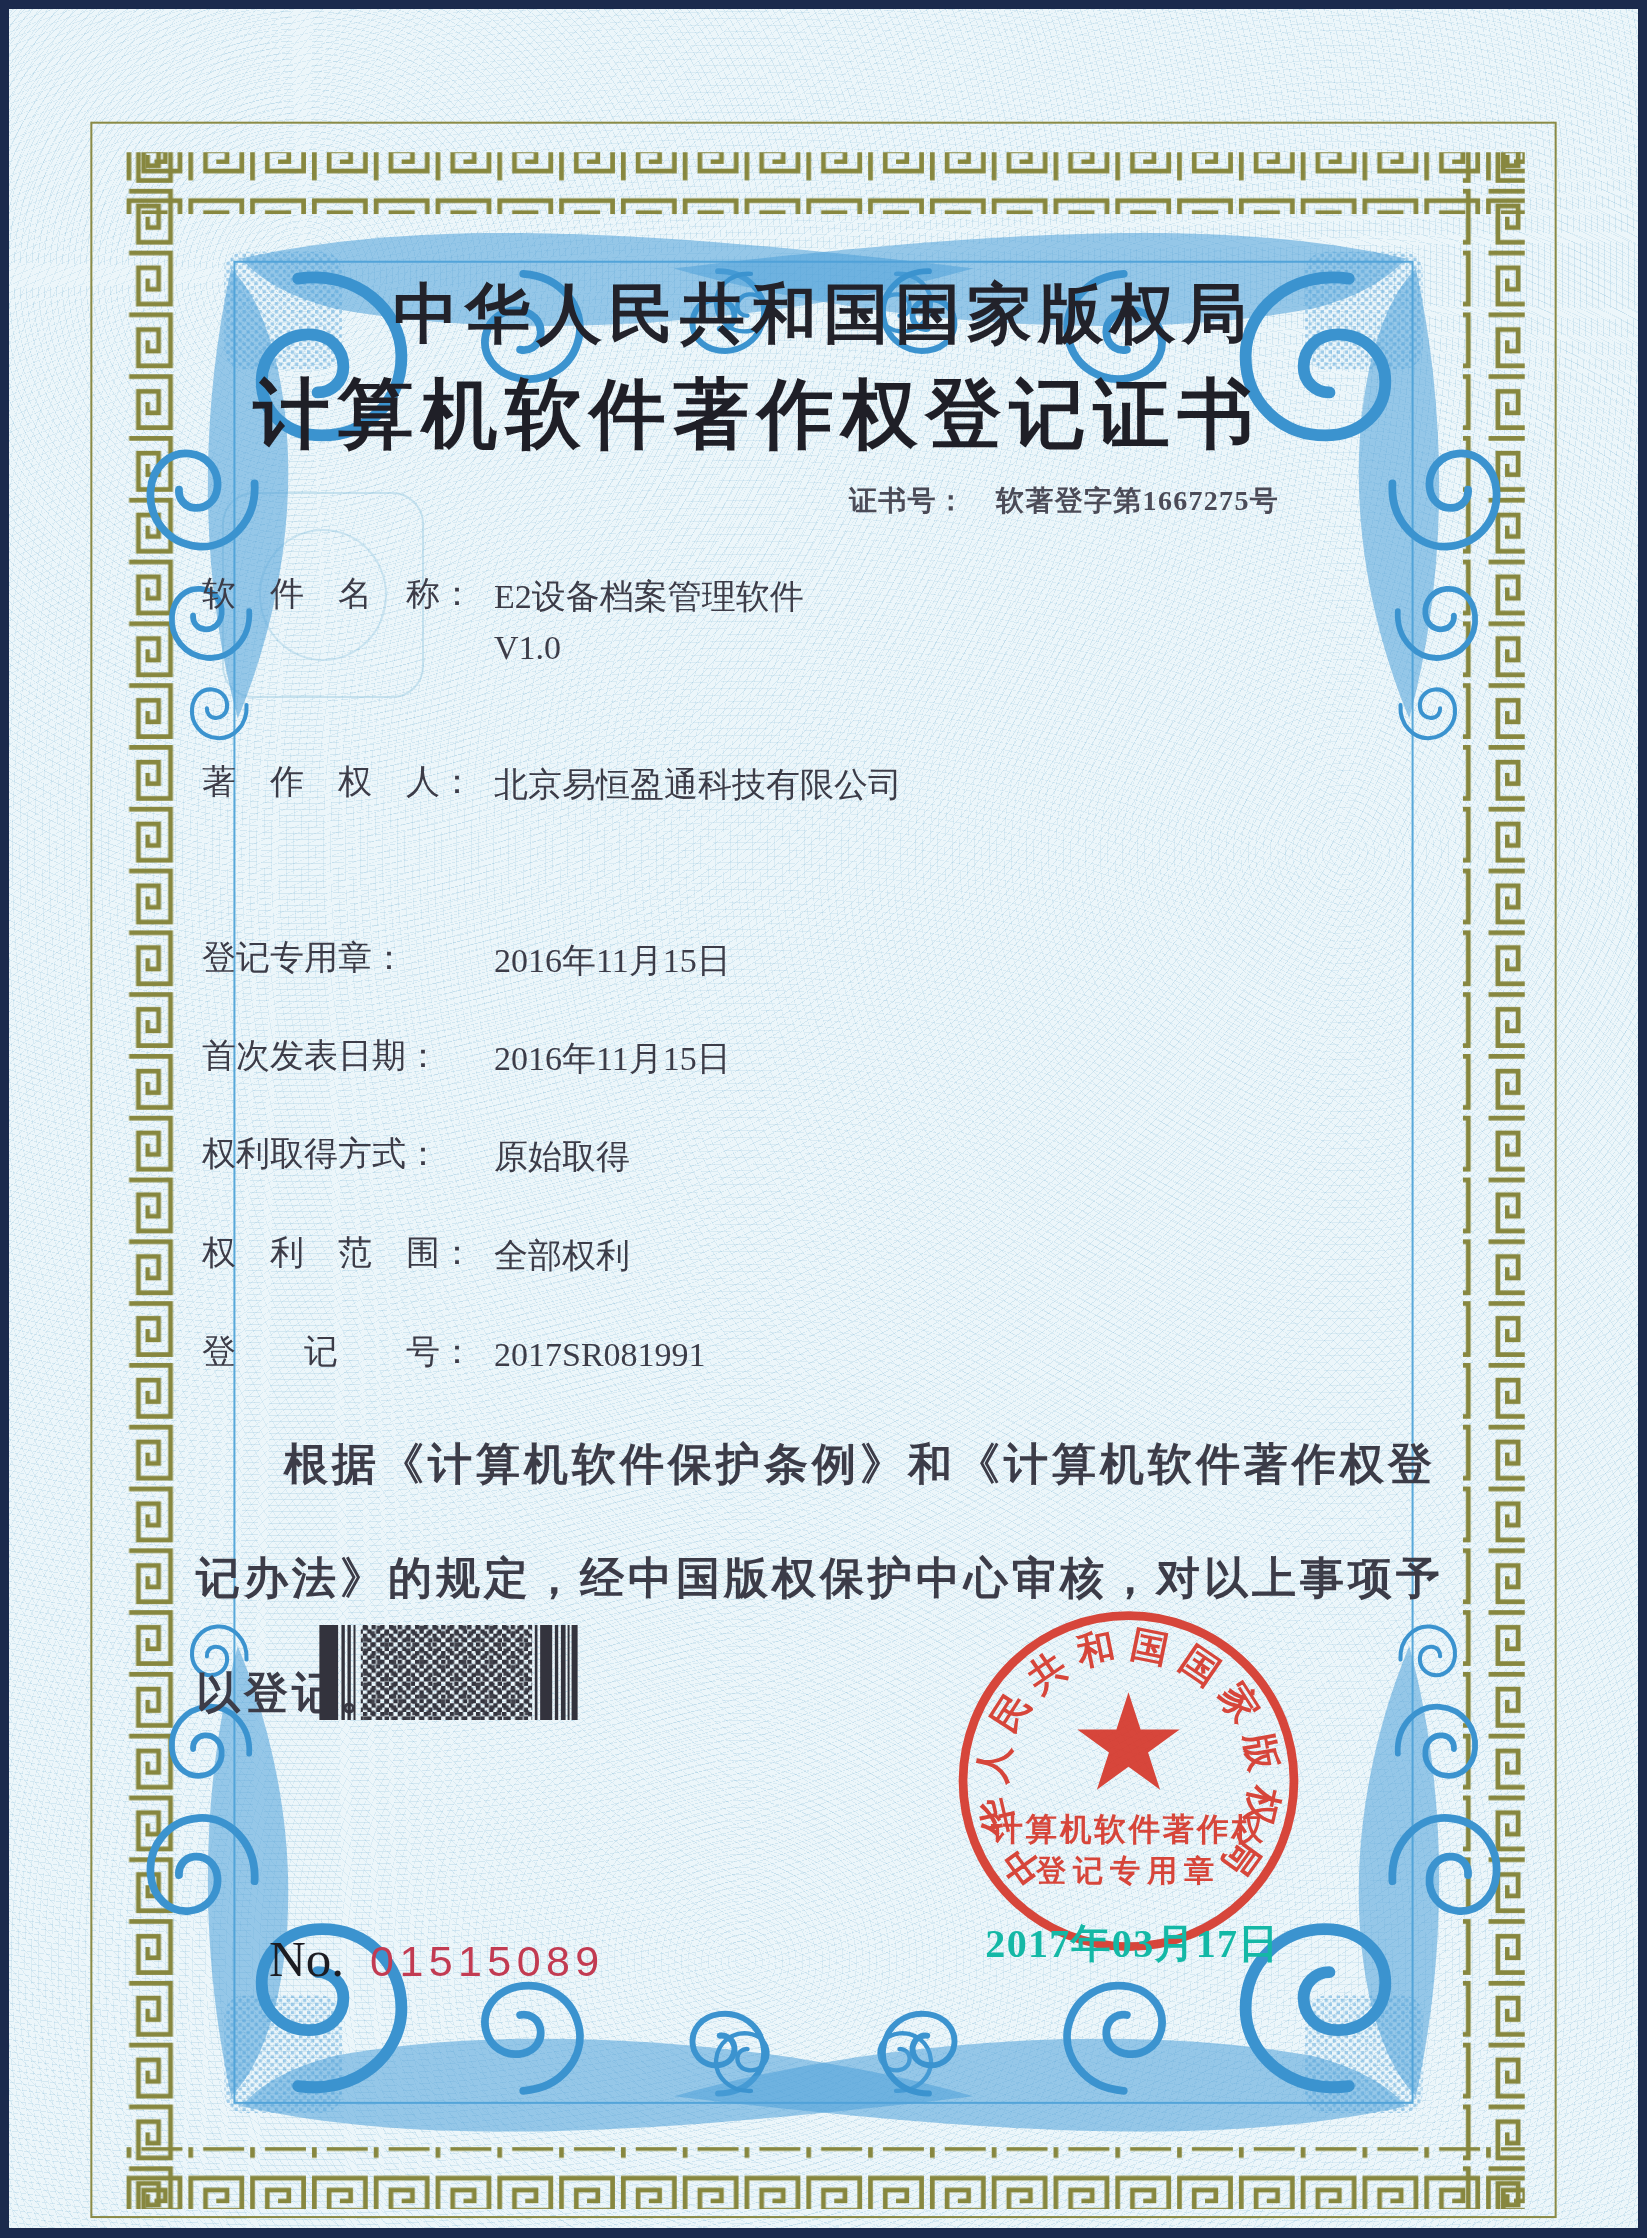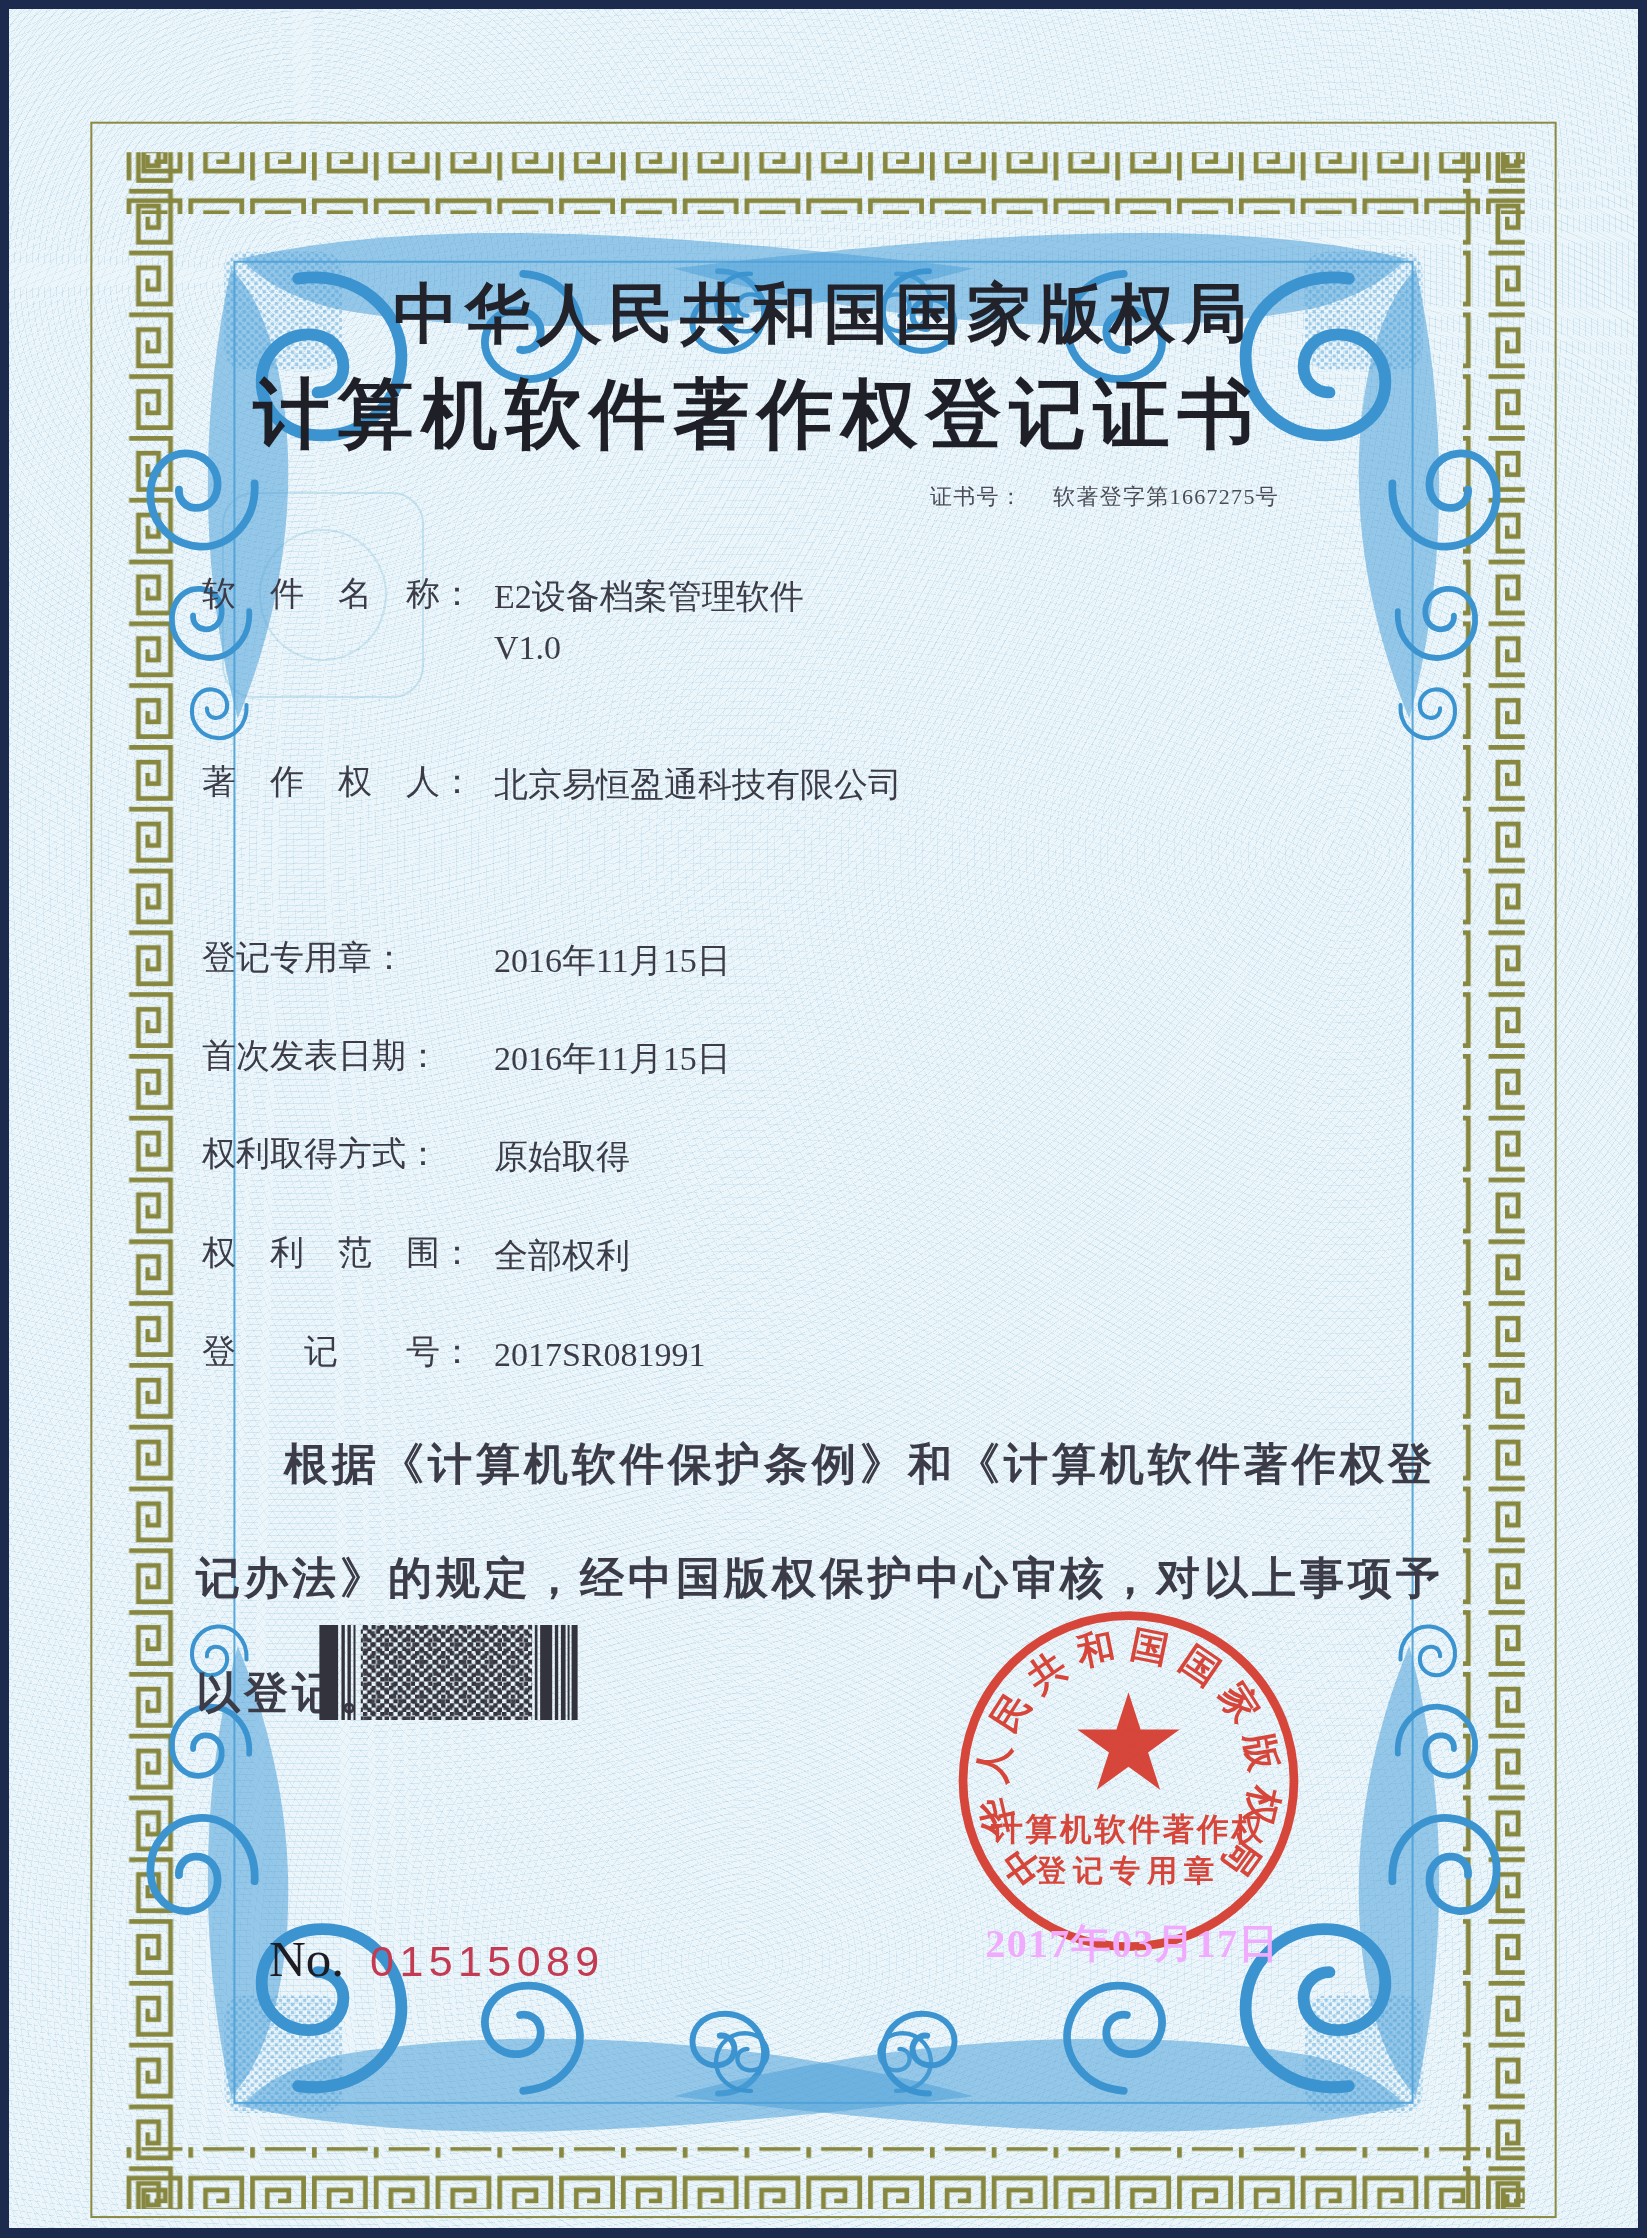--- a/index.html
+++ b/index.html
@@ -31,36 +31,36 @@
   .txt{position:absolute;z-index:3;color:#3c3c48;}
   .authority{
     left:0;top:270px;width:1647px;text-align:center;
     font-size:65px;font-weight:700;letter-spacing:6.7px;color:#22222a;
   }
   .cert-title{
     left:0;top:364px;width:1515px;text-align:center;
     font-size:76px;font-weight:700;letter-spacing:8px;color:#1f1f27;
   }
   .certno-line{
-    right:368px;top:482px;font-size:22px;letter-spacing:1.3px;color:#4b4b57;font-weight:400;
+    right:368px;top:482px;font-size:28px;letter-spacing:1.3px;color:#4b4b57;font-weight:700;
   }
   .certno-line .num{margin-left:30px;}
   .row{position:absolute;left:202px;z-index:3;font-size:34px;font-weight:400;color:#3c3c48;}
   .row .lbl{display:inline-block;}
   .row .val{position:absolute;left:292px;top:0;white-space:nowrap;line-height:1.5;}
   .statement{
     position:absolute;left:196px;top:1408px;width:1263px;z-index:3;
     font-size:44px;font-weight:600;color:#3c3c48;letter-spacing:4px;
     line-height:2.6;text-indent:2em;text-align:left;
   }
   .barcode{position:absolute;left:319px;top:1625px;z-index:3;}
   .seal{position:absolute;left:920px;top:1576px;z-index:5;}
   .issue-date{
     position:absolute;left:931px;top:1916px;width:403px;text-align:center;z-index:6;
-    font-size:40px;font-weight:600;color:#f0abfc;letter-spacing:1.3px;
+    font-size:40px;font-weight:600;color:#14b8a6;letter-spacing:1.3px;
   }
   .serial{
     position:absolute;left:269px;top:1930px;z-index:6;display:flex;align-items:baseline;gap:26px;
   }
   .serial .prefix{font-size:51px;color:#1c1c22;font-family:"Liberation Serif",serif;}
   .serial .number{
     font-size:43px;color:#c23b52;font-family:Liberation Sans, sans-serif;
     letter-spacing:5.4px;font-weight:500;
   }
 </style>

